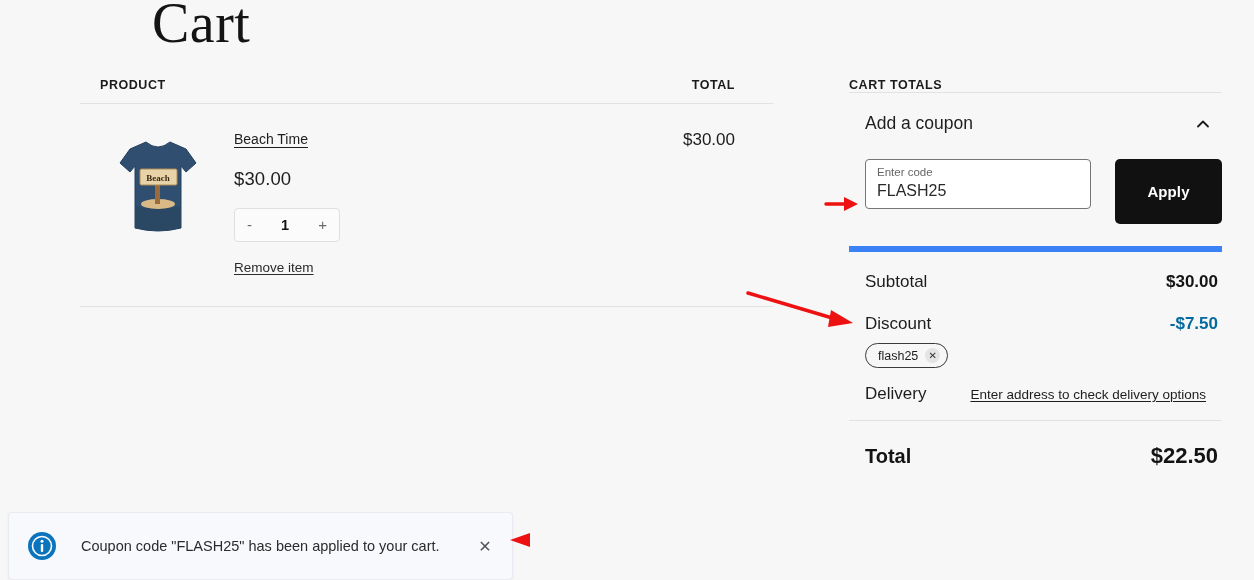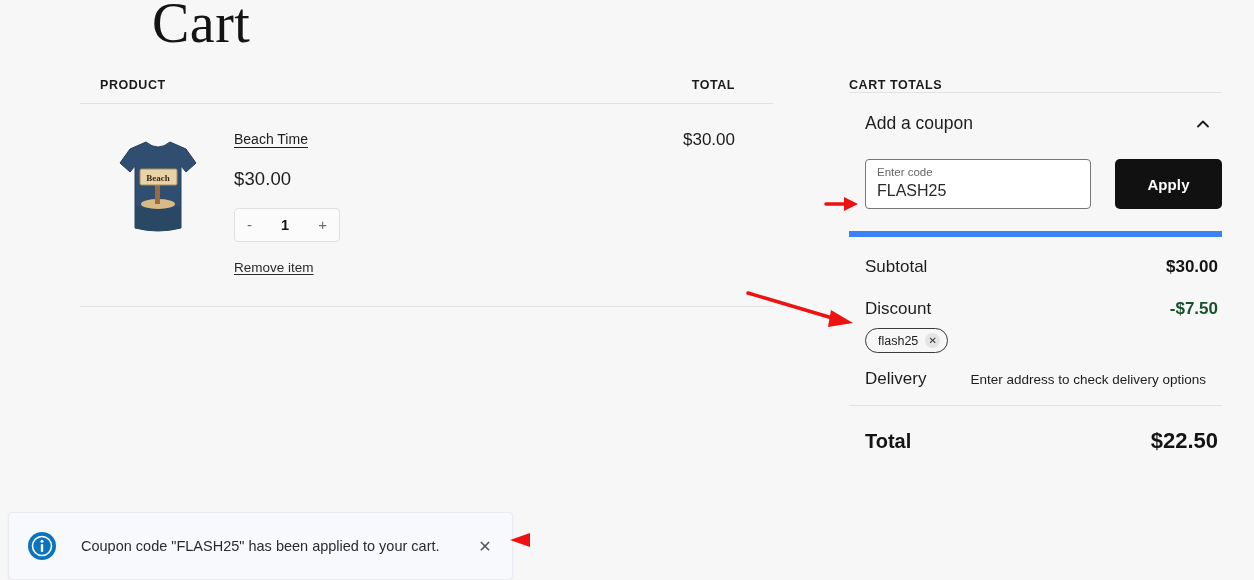--- a/index.html
+++ b/index.html
@@ -204,21 +204,21 @@
   }
   .coupon-value {
     position: absolute;
     left: 11px;
     top: 22px;
     font-size: 16px;
     color: #2a2a2a;
   }
   .apply-btn {
     width: 107px;
-    height: 50px;
+    height: 65px;
     background: #111111;
     color: #ffffff;
     border: none;
     border-radius: 5px;
     font-size: 15px;
     font-weight: 700;
     font-family: "Liberation Sans", sans-serif;
     cursor: pointer;
     letter-spacing: 0.1px;
   }
@@ -237,21 +237,21 @@
   .sum-label {
     font-size: 17px;
     color: #1d1d1d;
   }
   .sum-value {
     font-size: 17px;
     font-weight: 700;
     color: #141414;
   }
   .sum-value.discount {
-    color: #14532d;
+    color: #0369a1;
     margin-left: 44px;
   }
   .chip-wrap {
     padding: 9px 0 0 16px;
   }
   .chip {
     display: inline-flex;
     align-items: center;
     gap: 7px;
     height: 23px;
@@ -278,20 +278,21 @@
   .delivery-row {
     display: flex;
     align-items: center;
     justify-content: flex-start;
     padding: 0 4px 0 16px;
     margin-top: 16px;
   }
   .delivery-link {
     font-size: 13.5px;
     color: #1d1d1d;
+    text-decoration: underline;
     text-underline-offset: 2px;
     cursor: pointer;
     margin-left: 44px;
   }
 
   .grand {
     display: flex;
     align-items: baseline;
     justify-content: space-between;
     padding: 22px 4px 0 16px;

